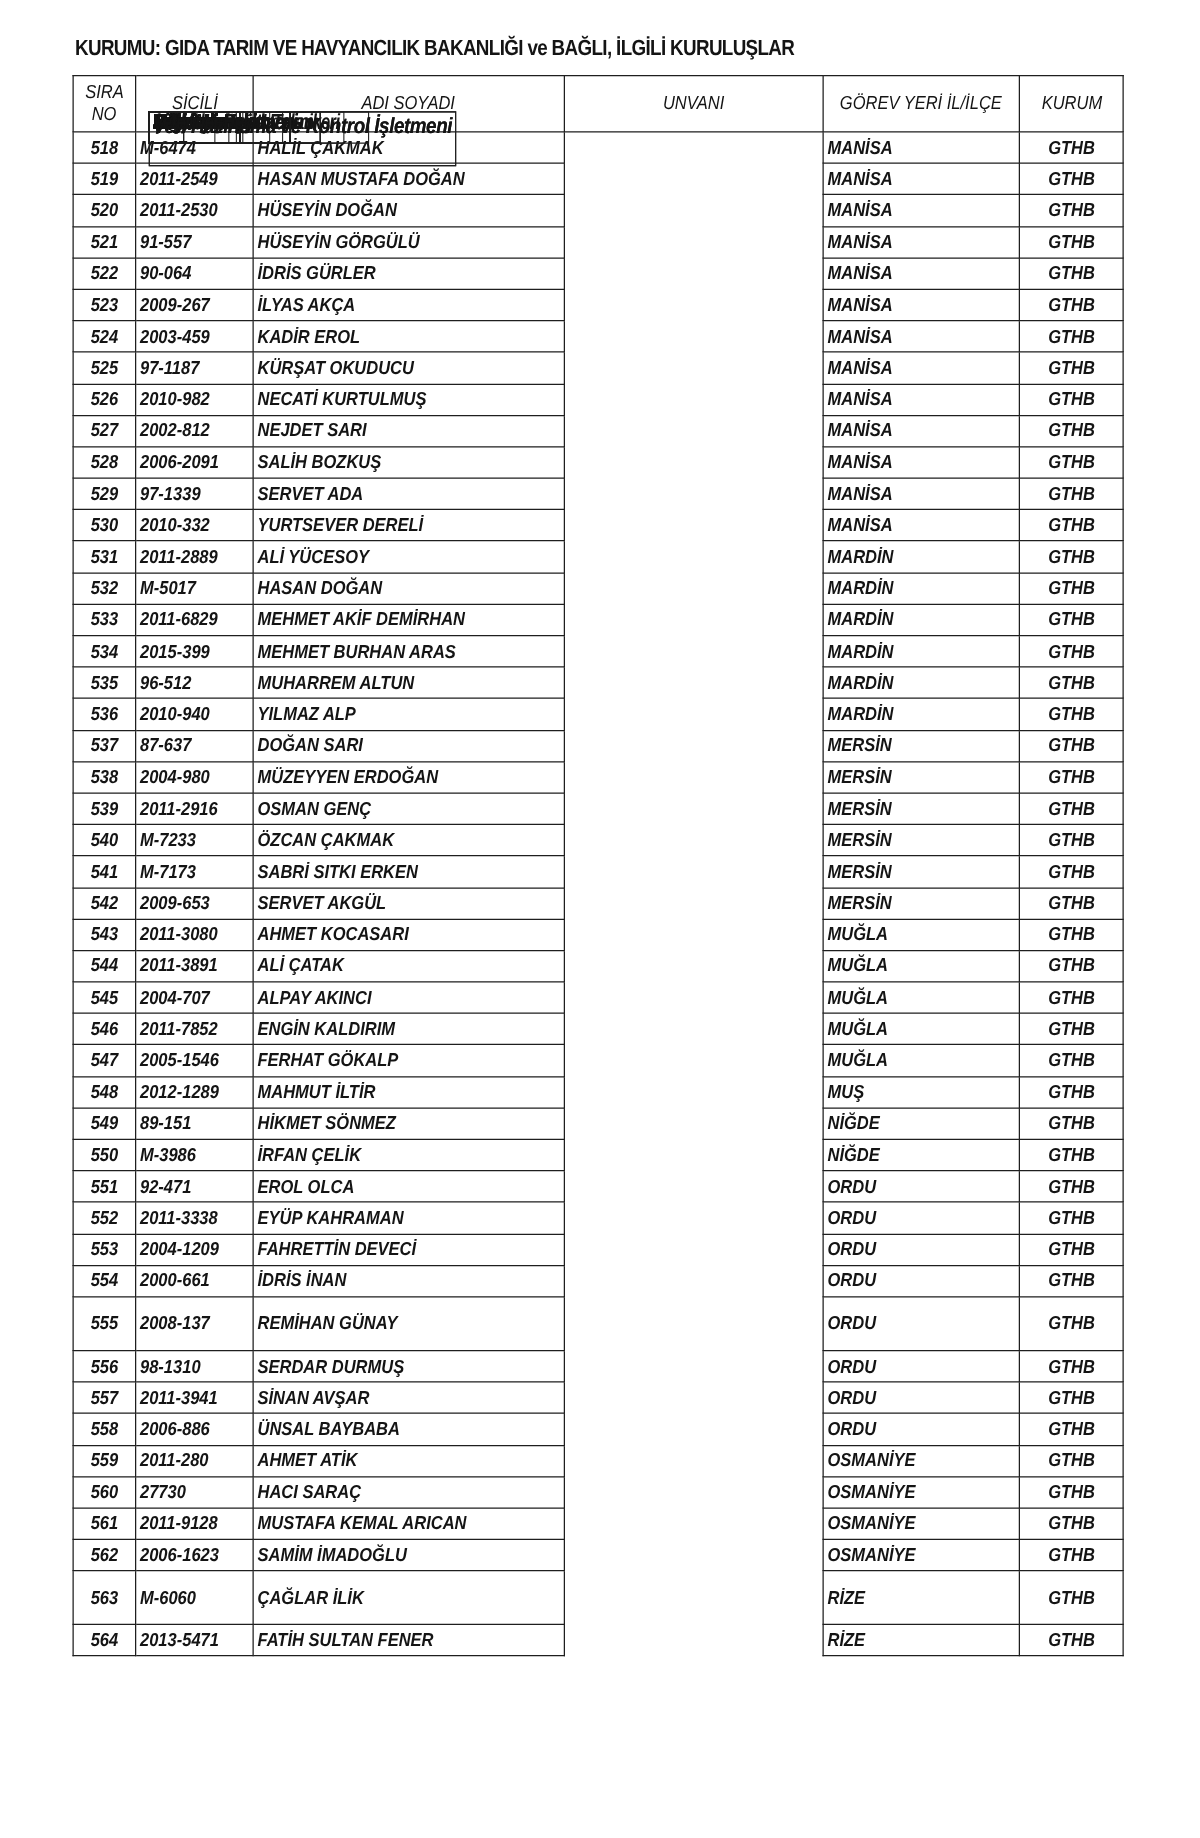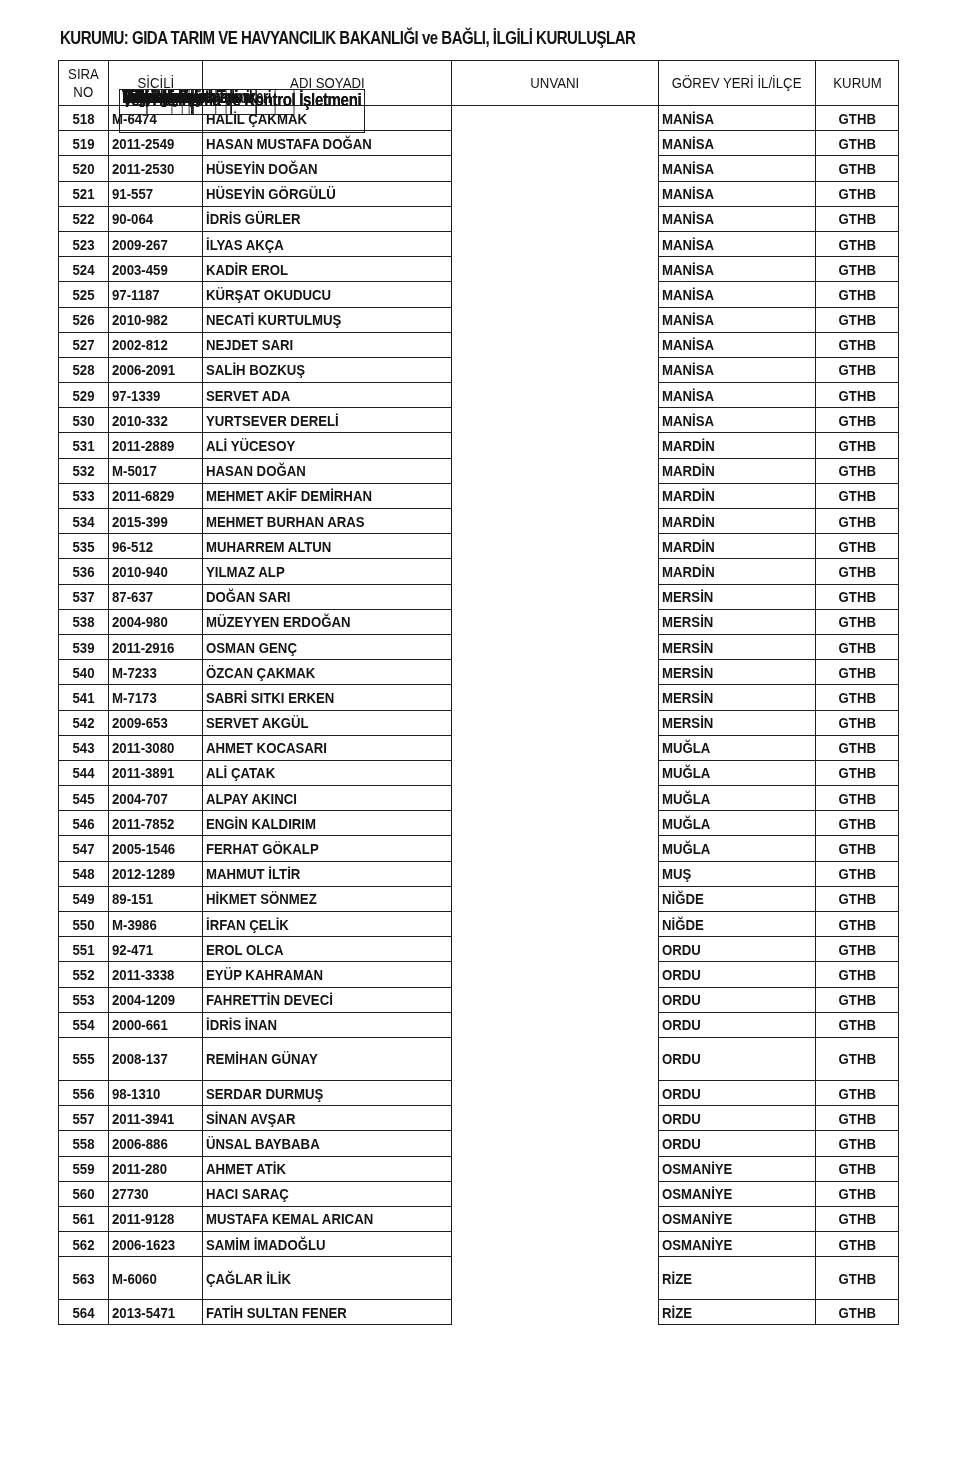--- a/index.html
+++ b/index.html
@@ -1,20 +1,20 @@
 <!DOCTYPE html>
 <html><head>
 <meta charset="utf-8">
 <style>
   html, body { margin: 0; padding: 0; background: #ffffff; }
   body { width: 960px; height: 1470px; position: relative; overflow: hidden;
          font-family: "Liberation Sans", "DejaVu Sans", sans-serif; color: #141414; }
   .title { position: absolute; left: 60px; top: 28px; font-size: 17.5px; font-weight: bold;
            letter-spacing: -0.6px; transform: scaleX(0.86); transform-origin: left top; white-space: nowrap; }
-  table { position: absolute; left: 58px; top: 60px; border-collapse: collapse; table-layout: fixed; width: 840px; }
+  table { position: absolute; left: 58px; top: 60px; border-collapse: collapse; table-layout: fixed; width: 840px; font-style: italic; }
   col.c1 { width: 50px; } col.c2 { width: 94px; } col.c3 { width: 249px; }
   col.c4 { width: 207px; } col.c5 { width: 157px; } col.c6 { width: 83px; }
   th, td { border: 1.4px solid #1e1e1e; padding: 0 3px; font-size: 15px; font-weight: bold;
            white-space: nowrap; overflow: hidden; }
   th { height: 44px; font-weight: normal; font-size: 15px; text-align: center; line-height: 18px; }
   td { height: 24.2px; line-height: 15px; }
   td.no, td.kurum { text-align: center; }
   td span, th span { display: inline-block; transform: scaleX(0.88); transform-origin: left center; }
   td.no span, td.kurum span, th span { transform-origin: center center; }
   tr.tall td { height: 42px; }

